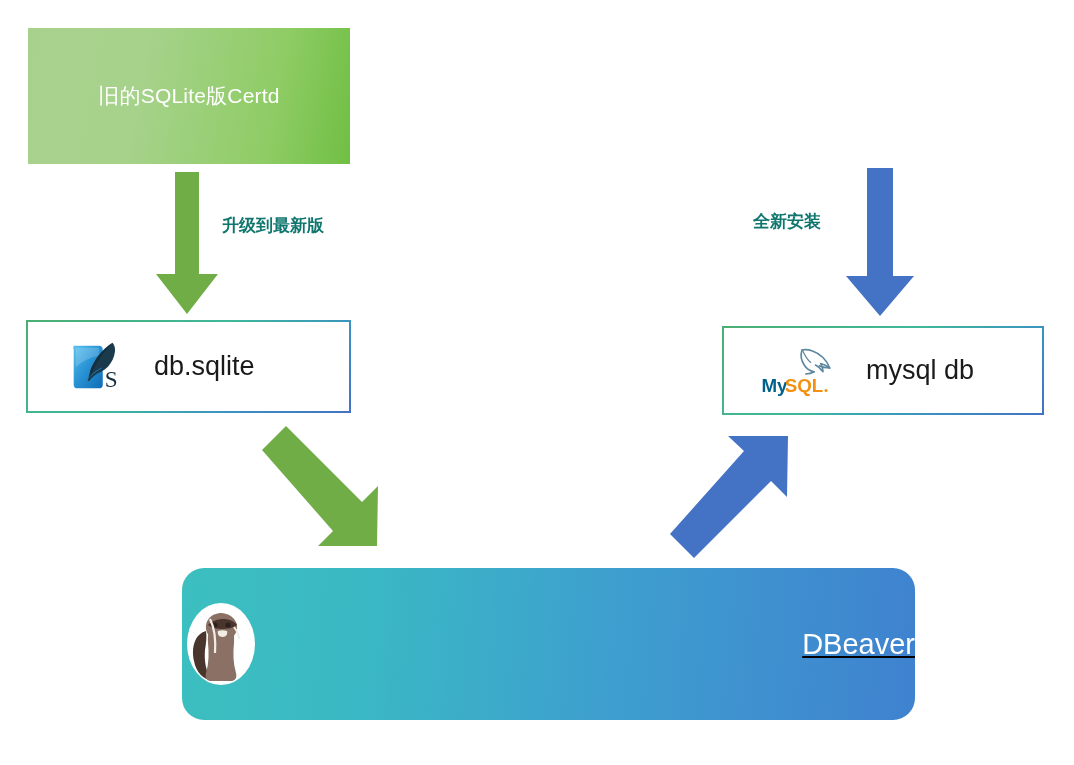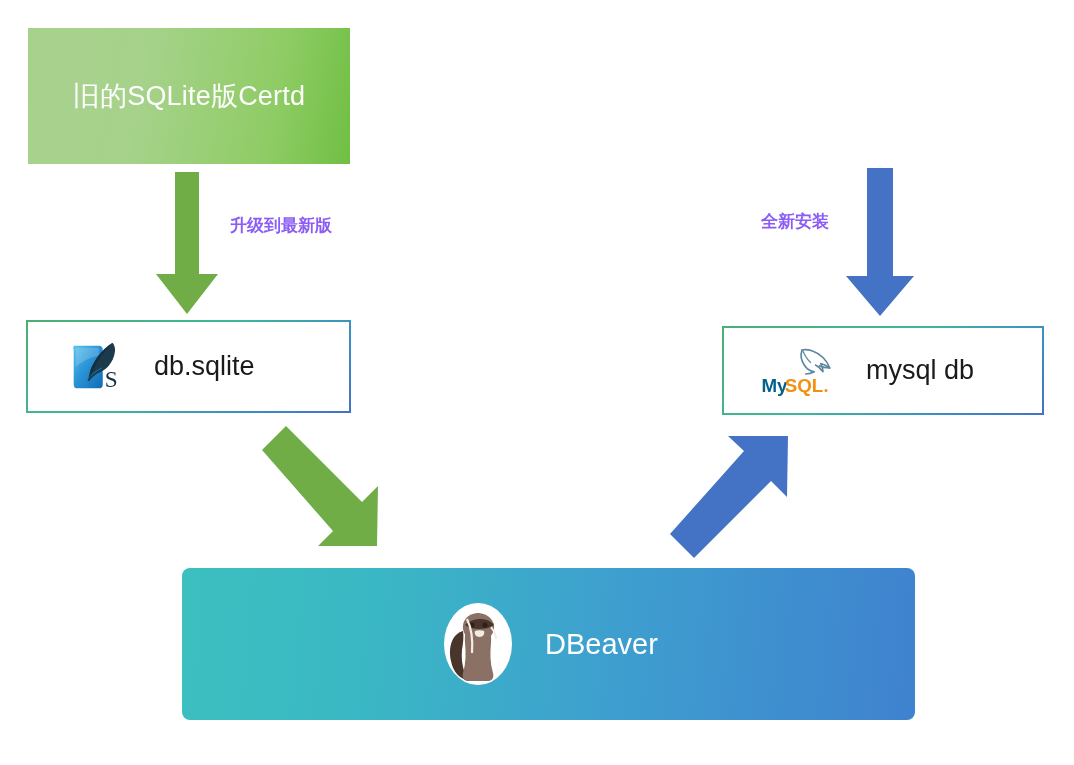--- a/index.html
+++ b/index.html
@@ -20,43 +20,42 @@
     width: 1074px; height: 765px;
   }
 
   
   .title-box {
     position: absolute;
     display: flex;
     align-items: center;
     justify-content: center;
     color: #ffffff;
-    font-size: 27px;
+    font-size: 21px;
     letter-spacing: 0.2px;
     white-space: nowrap;
   }
   #box-sqlite-title {
     left: 28px; top: 28px;
     width: 322px; height: 136px;
     background: linear-gradient(100deg, #a9d18e 0%, #a6d28b 35%, #8fcc65 75%, #70bf44 100%);
   }
   #box-mysql-title {
     left: 722px; top: 28px;
     width: 322px; height: 136px;
     background: linear-gradient(118deg, #9bb7e4 0%, #8fb0e2 30%, #6b93d8 72%, #4f80cd 100%);
   }
 
   
   .arrow-label {
     position: absolute;
-    color: #8b5cf6;
+    color: #0f766e;
     font-size: 17px;
     font-weight: bold;
     white-space: nowrap;
-    margin-left: 8px;
   }
   #label-upgrade { left: 222px; top: 214px; }
   #label-fresh-install { left: 753px; top: 210px; font-family: Liberation Serif, serif; }
 
   
   .v-arrow { position: absolute; }
   #arrow-green-down { left: 148px; top: 172px; width: 96px; height: 142px; }
   #arrow-blue-down  { left: 838px; top: 168px; width: 96px; height: 148px; }
 
   
@@ -91,26 +90,27 @@
     font-size: 27px;
     color: #1a1a1a;
     white-space: nowrap;
   }
 
   
   #box-dbeaver {
     position: absolute;
     left: 182px; top: 568px;
     width: 733px; height: 152px;
-    border-radius: 8px;
+    border-radius: 22px;
     background: linear-gradient(95deg, #3cbfbf 0%, #3ab8c4 25%, #3e9ecf 60%, #3f82cf 100%);
     display: flex;
     align-items: center;
-    justify-content: center;
+    justify-content: space-between;
     gap: 28px;
+    text-decoration: underline;
   }
   #dbeaver-label {
     font-size: 29px;
     color: #ffffff;
     white-space: nowrap;
   }
 
   .icon { display: block; flex: none; }
 </style>
 </head>

